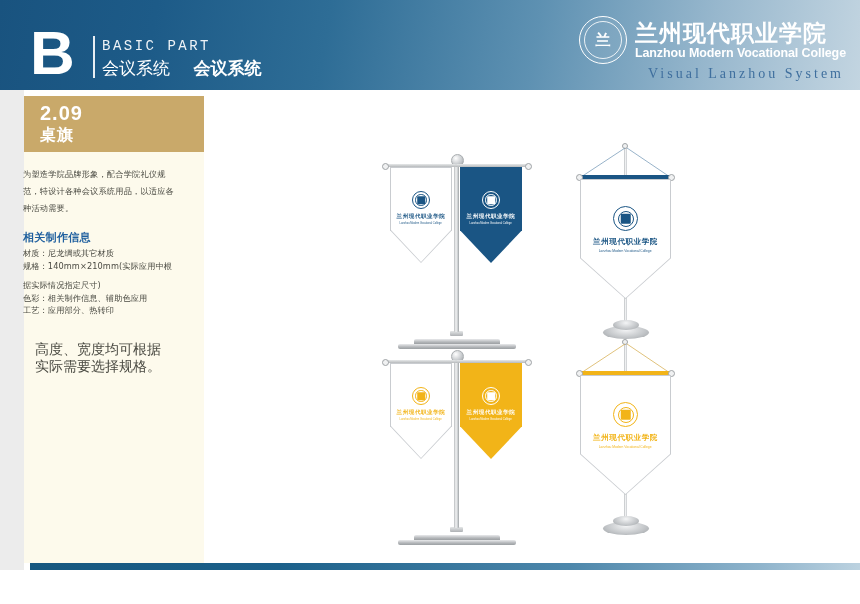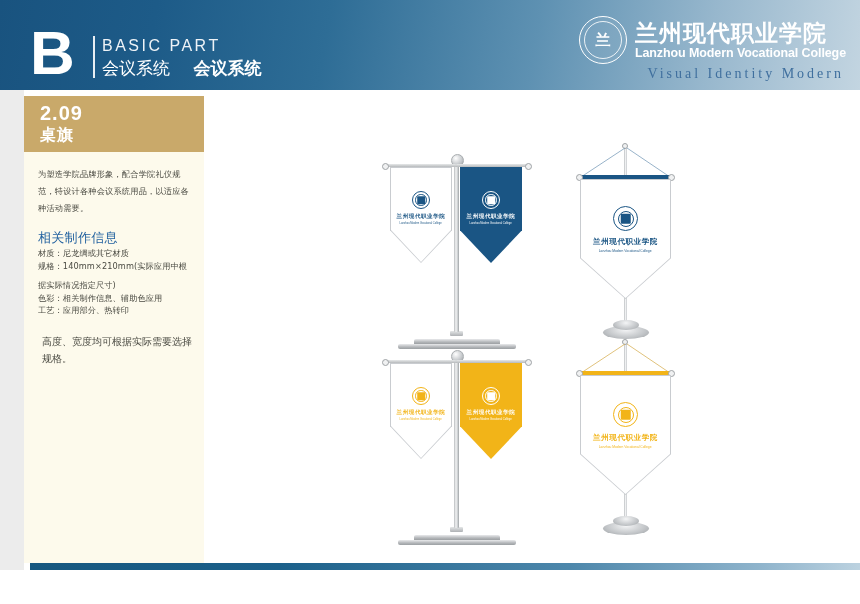--- a/index.html
+++ b/index.html
@@ -26,22 +26,22 @@
     font-weight:bold;color:#ffffff;
     font-family:"Liberation Sans",sans-serif;
     letter-spacing:-1px;
   }
   .hdr-divider{
     position:absolute;left:93px;top:36px;width:2px;height:42px;
     background:#e8eef3;
   }
   .hdr-texts{position:absolute;left:102px;top:38px;}
   .hdr-basic{
-    font-family:Liberation Sans, sans-serif;
-    font-size:16px;color:#eef3f7;letter-spacing:2.5px;
+    font-family:Liberation Mono, monospace;
+    font-size:14px;color:#eef3f7;letter-spacing:2.5px;
     line-height:16px;
   }
   .hdr-cn{
     margin-top:4px;
     font-size:17px;color:#ffffff;line-height:20px;
     font-family:"DejaVu Sans",sans-serif;
     white-space:nowrap;
   }
   .hdr-cn b{font-weight:bold;margin-left:18px;}
   .hdr-cn .light{font-weight:normal;}
@@ -99,39 +99,39 @@
     position:absolute;left:40px;top:102px;
     font-size:20px;color:#ffffff;font-weight:bold;
     letter-spacing:1px;font-family:"Liberation Sans",sans-serif;
   }
   .side-title{
     position:absolute;left:40px;top:125px;
     font-size:16px;color:#ffffff;font-weight:bold;
     letter-spacing:1px;font-family:"DejaVu Sans",sans-serif;
   }
   .side-body{
-    position:absolute;left:38px;top:166px;width:158px;
+    position:absolute;left:23px;top:166px;width:158px;
     font-family:"DejaVu Sans",sans-serif;
   }
   .intro{
     font-size:8.2px;color:#4a4a42;line-height:17px;
     letter-spacing:0.2px;
     margin:0 0 14px 0;
   }
   .sec-title{
-    font-size:13px;color:#1f5f9e;font-weight:normal;
+    font-size:11px;color:#1f5f9e;font-weight:bold;
     line-height:14px;margin:8px 0 2px 0;letter-spacing:0.3px;
   }
   .sec-line{
     font-size:8.2px;color:#4a4a42;line-height:12.6px;
     margin:0;letter-spacing:0.1px;white-space:nowrap;
   }
   .sec-gap{height:7px;}
   .note-line{
-    font-size:10px;color:#4a4a42;line-height:17px;margin:4px;
+    font-size:14px;color:#4a4a42;line-height:17px;margin:12px;
   }
   
   .bottom-bar{
     position:absolute;left:30px;top:563px;width:830px;height:7px;
     background:linear-gradient(90deg,#17577f 0%,#1b608a 30%,#4d87ab 65%,#8fb4cc 88%,#bcd2e0 100%);
   }
   
   .stage{position:absolute;left:204px;top:96px;width:656px;height:467px;background:#ffffff;}
   .grp{position:absolute;}
   
@@ -238,21 +238,21 @@
 
     <div class="brand">
       <div class="brand-seal">
         <span class="glyph">兰</span>
       </div>
       <div class="brand-names">
         <div class="brand-cn">兰州现代职业学院</div>
         <div class="brand-en">Lanzhou Modern Vocational College</div>
       </div>
     </div>
-    <div class="vis-id">Visual Identity Modern</div>
+    <div class="vis-id">Visual Lanzhou System</div>
   </div>
 
   <div class="side-strip"></div>
   <div class="side-panel"></div>
   <div class="side-head"></div>
   <div class="side-num">2.09</div>
   <div class="side-title">桌旗</div>
 
   <div class="side-body">
     <p class="intro">为塑造学院品牌形象，配合学院礼仪规范，特设计各种会议系统用品，以适应各种活动需要。</p>

